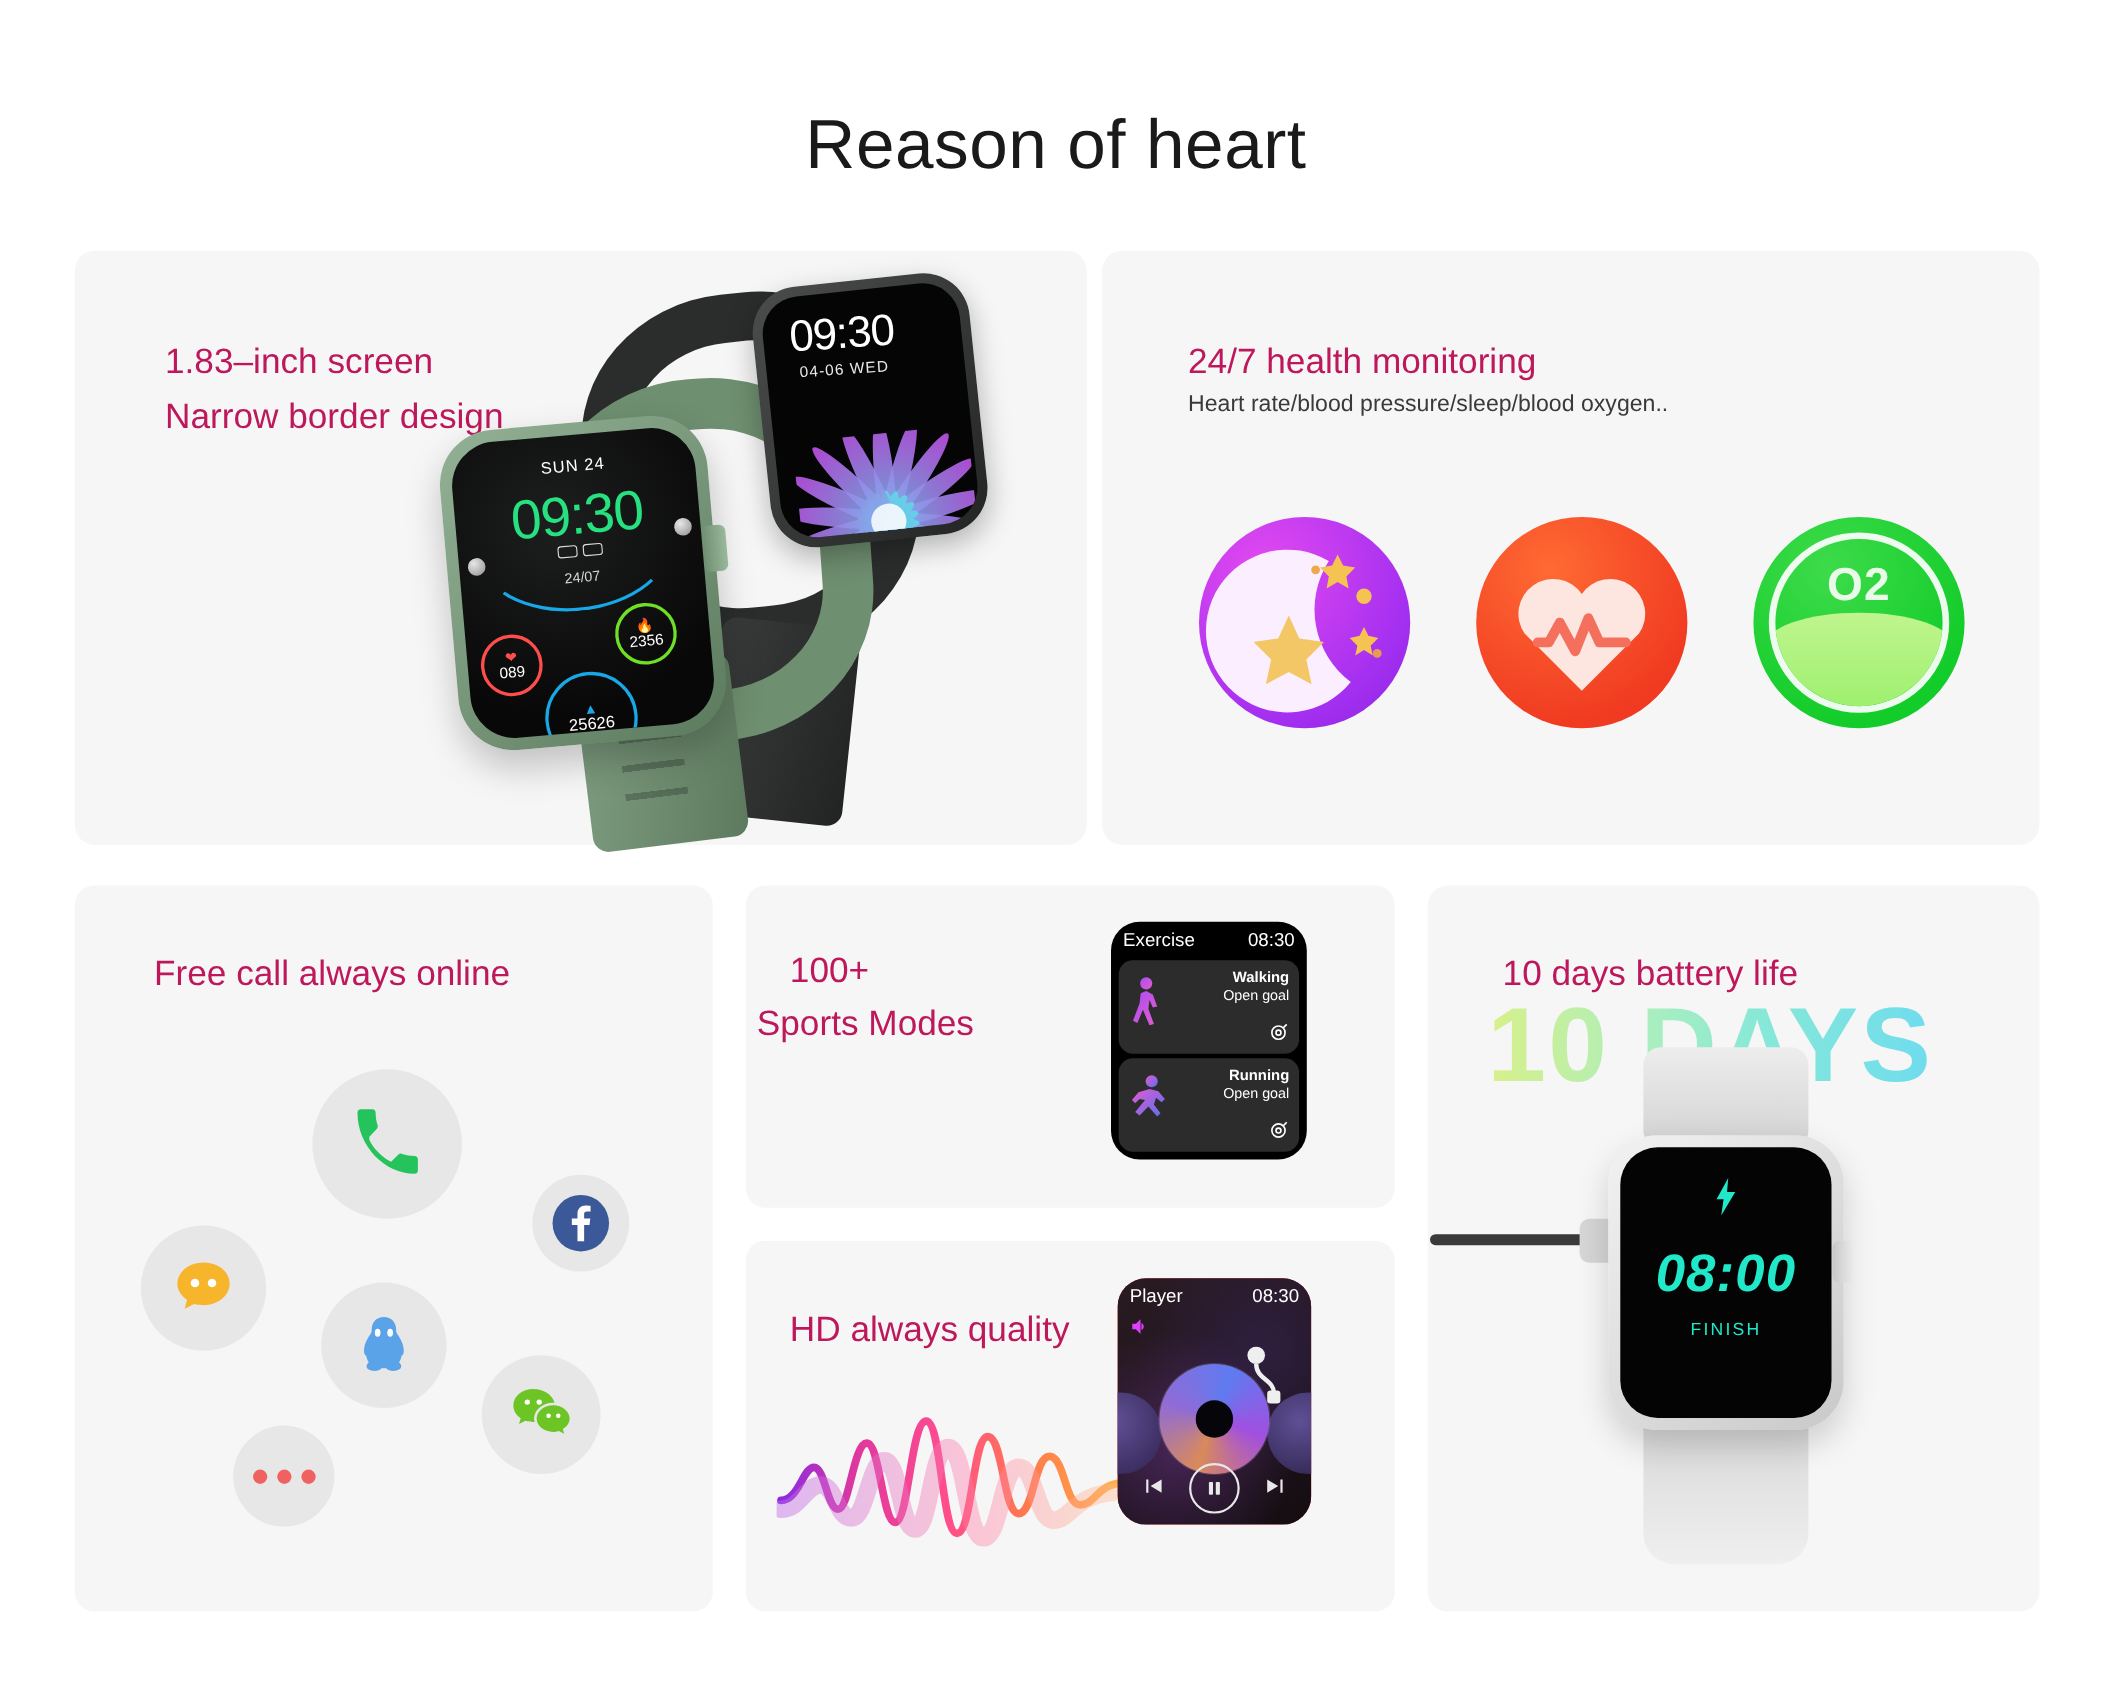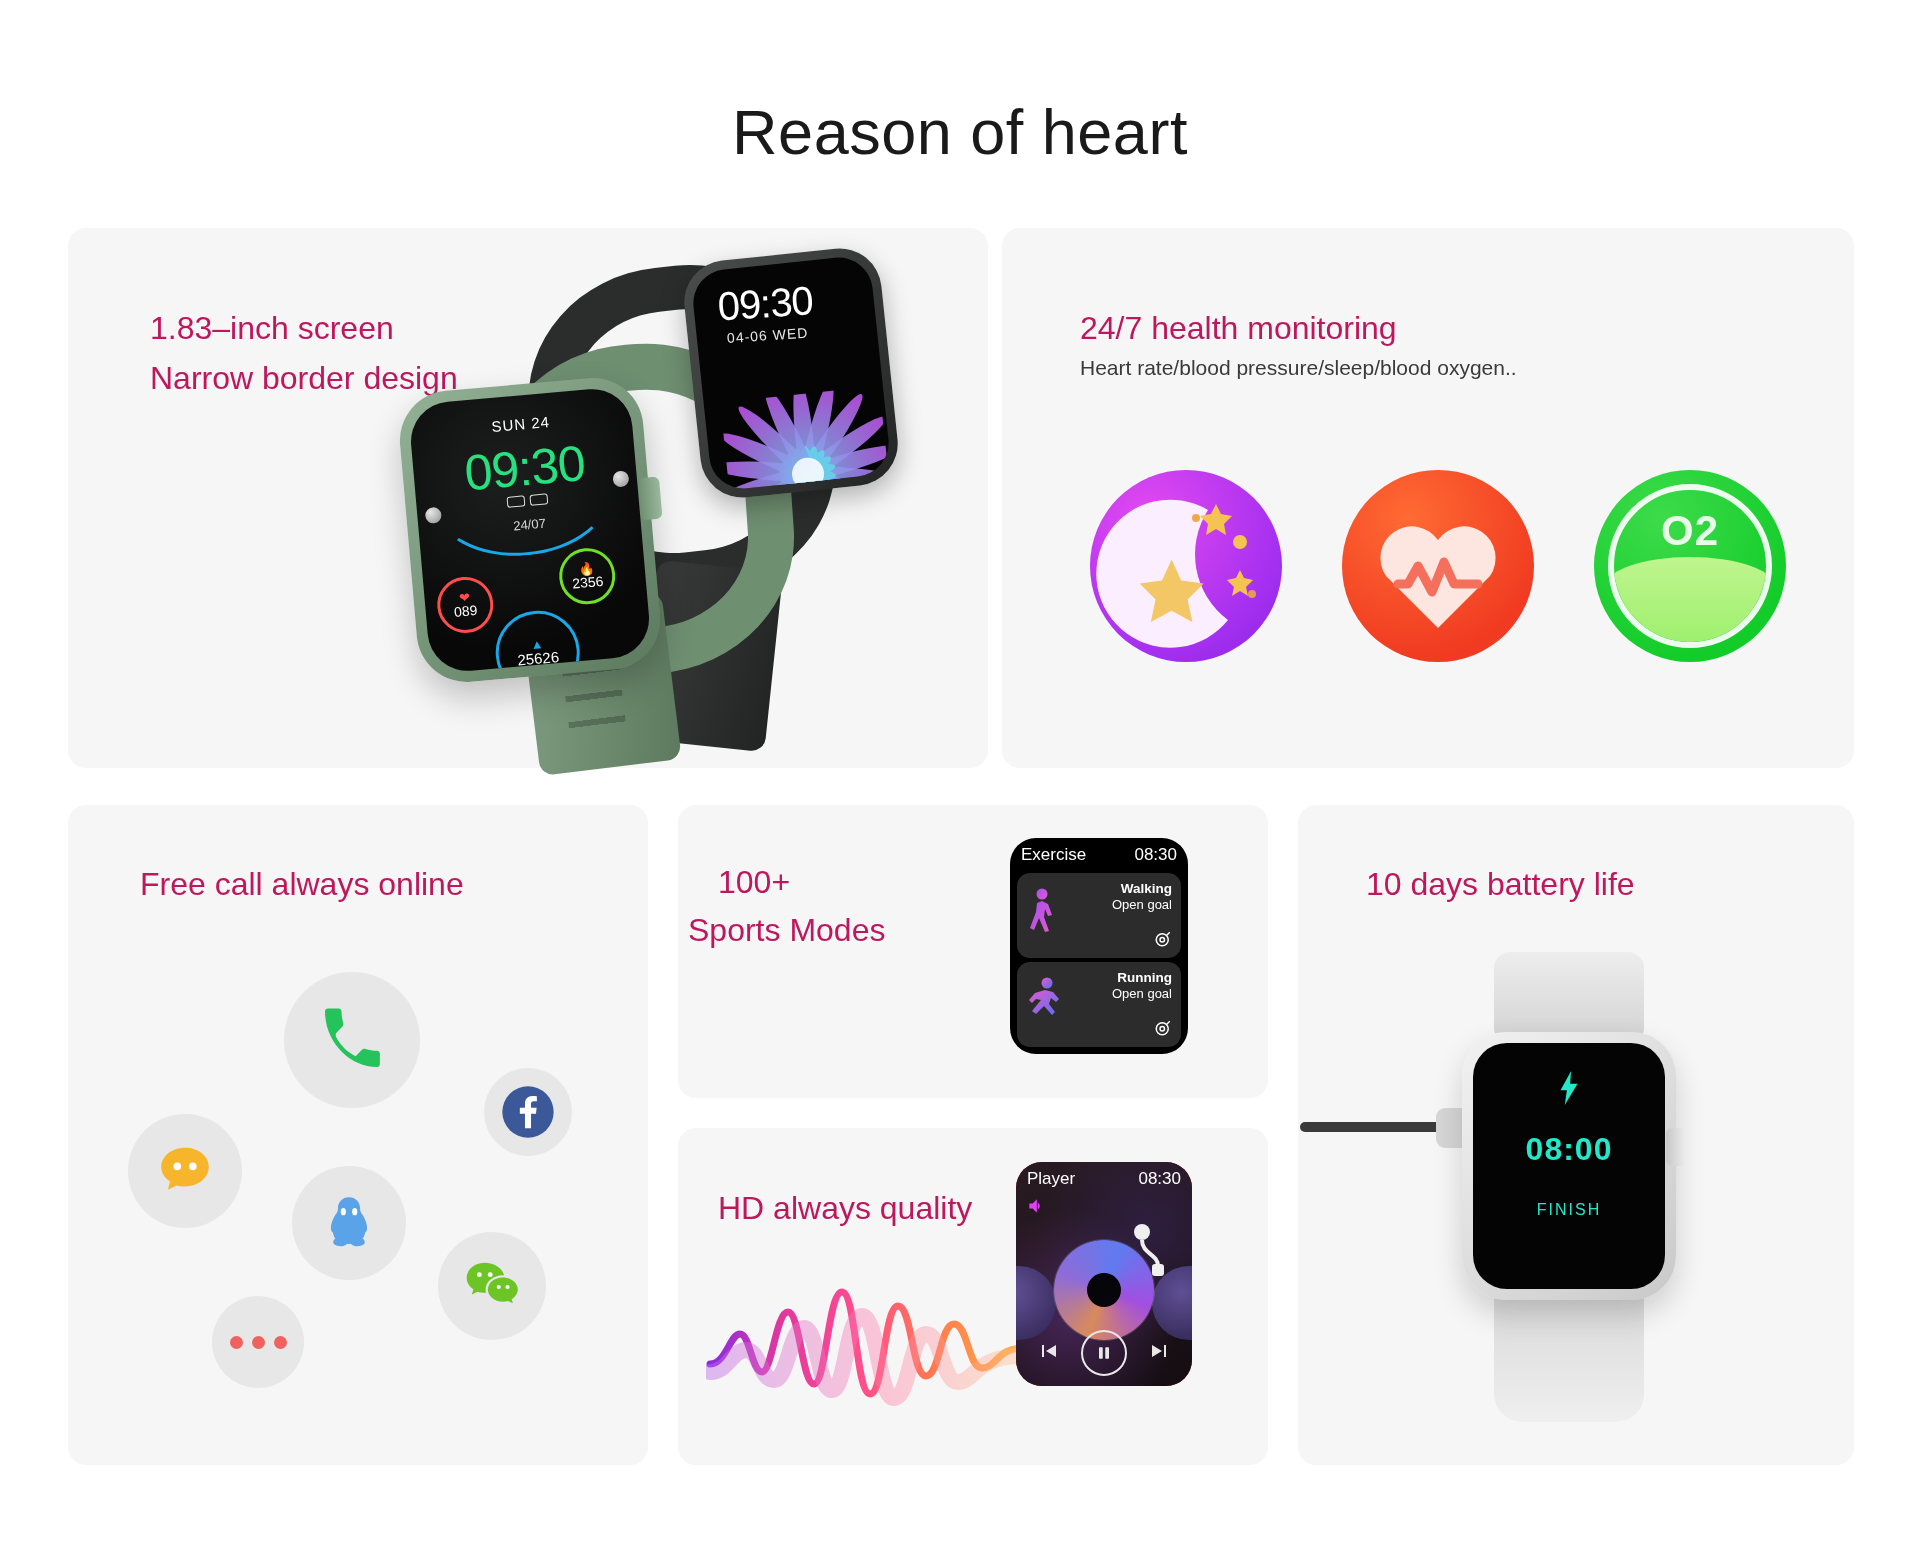--- a/index.html
+++ b/index.html
@@ -250,21 +250,21 @@
     position:absolute; inset:11px; background:#040404; border-radius:34px; overflow:hidden;
   }
   .silver-crown{ position:absolute; right:-10px; top:96px; width:20px;height:38px;
                  background:linear-gradient(90deg,#c7c7c7,#ededed); border-radius:6px;}
   .band-top{ position:absolute; left:1494px; top:952px; width:150px; height:92px;
              background:linear-gradient(180deg,#ededed,#d2d2d2); border-radius:16px;}
   .band-bot{ position:absolute; left:1494px; top:1290px; width:150px; height:132px;
              background:linear-gradient(180deg,#d8d8d8,#efefef); border-radius:0 0 28px 28px;}
   .bolt{ position:absolute; left:50%; top:28px; transform:translateX(-50%); }
   .b-time{ position:absolute; left:50%; top:88px; transform:translateX(-50%);
-           font-size:32px; color:#20e8c8; font-weight:700; letter-spacing:1px; white-space:nowrap;}
+           font-size:48px; color:#20e8c8; font-weight:700; letter-spacing:1px; white-space:nowrap;font-style:italic;}
   .b-fin{ position:absolute; left:50%; top:158px; transform:translateX(-50%);
           font-size:16px; color:#20e8c8; letter-spacing:2px; white-space:nowrap;}
 </style>
 </head>
 <body>
 
 <div class="page">
 
   <div class="page-title">Reason of heart</div>
 
@@ -535,20 +535,21 @@
       <span>
         <svg width="24" height="24" viewBox="0 0 24 24" fill="#e8e8e8">
             <path d="M17 6v12h2V6h-2zM5 6v12l10-6L5 6z"></path>
           </svg>
       </span>
     </div>
   </div>
 
   <div class="card" id="card-battery"></div>
   <div class="card-title" id="t-batt">10 days battery life</div>
+  <div class="days-big">10 DAYS</div>
 
   <div class="charge-cable"></div>
   <div class="charge-puck"></div>
   <div class="band-top"></div>
   <div class="band-bot"></div>
   <div class="watch-silver">
     <div class="silver-crown"></div>
     <div class="face">
       <span class="bolt">
         <svg width="26" height="34" viewBox="0 0 24 32" fill="#20e8c8">

